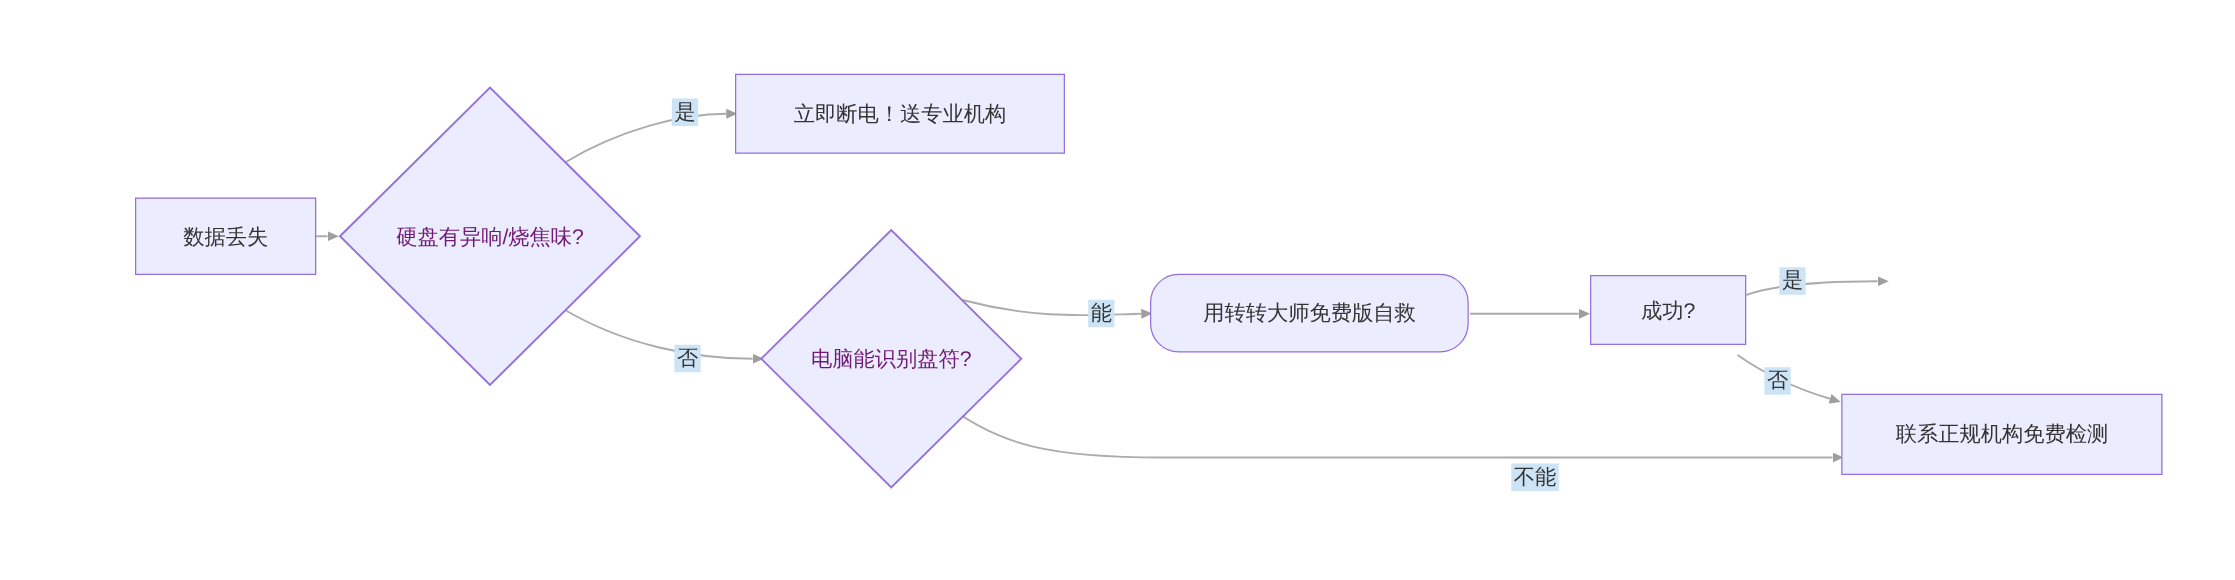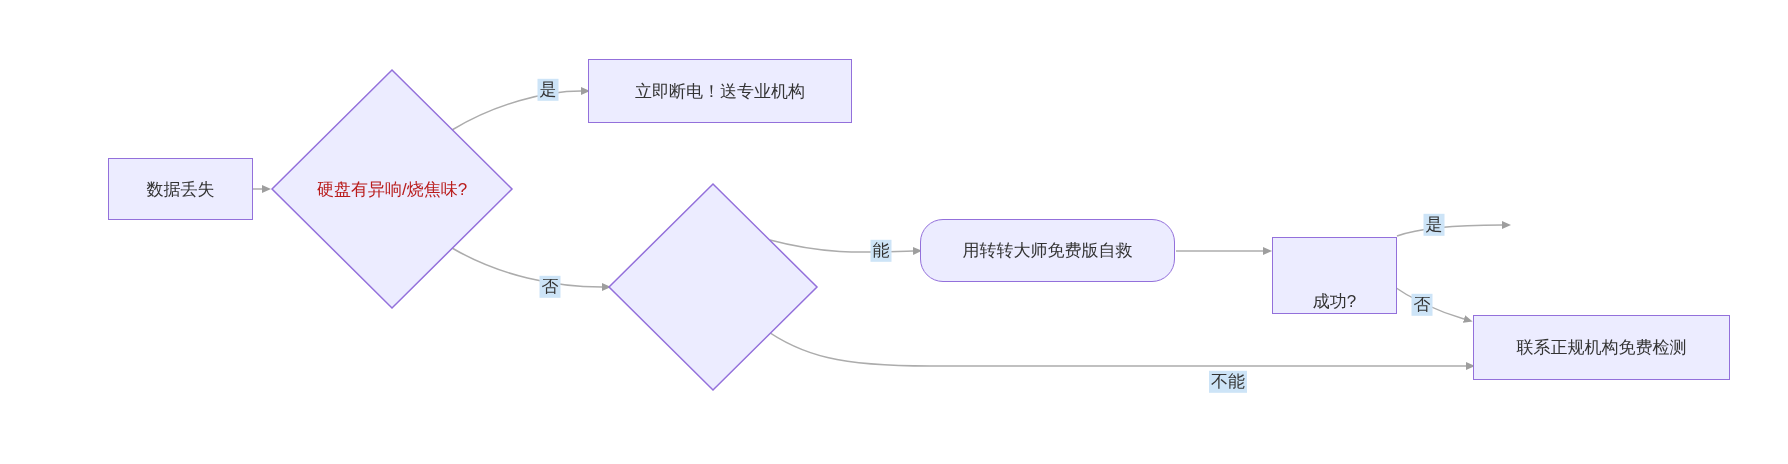--- a/index.html
+++ b/index.html
@@ -18,21 +18,21 @@
     background:#ECECFF;
     border:1.5px solid #9370DB;
     display:flex;align-items:center;justify-content:center;
     font-size:17px;color:#333333;
     text-align:center;
     gap:9px;
   }
   .diamond-label{
     position:absolute;
     display:flex;align-items:center;justify-content:center;
-    font-size:17px;color:#b91c1c;text-align:center;
+    font-size:17px;color:#701a75;text-align:center;
     pointer-events:none;
   }
   .edge-label{
     position:absolute;
     transform:translate(-50%,-50%);
     background:#CDE4F7;
     color:#333333;
     font-size:17px;
     line-height:1.2;
     padding:1px 2px;
@@ -86,31 +86,32 @@
   </div>
 
   <div class="node" style="left:588px;top:59px;width:264px;height:64px;">
     <span>立即断电！送专业机构</span>
   </div>
 
   <div class="node" style="left:920px;top:219px;width:255px;height:63px;border-radius:23px;">
     <span>用转转大师免费版自救</span>
   </div>
 
-  <div class="node" style="left:1272px;top:237px;width:125px;height:77px;align-items:flex-end;">
+  <div class="node" style="left:1272px;top:220px;width:125px;height:56px;">
     <span>成功?</span>
   </div>
 
 
   <div class="node" style="left:1473px;top:315px;width:257px;height:65px;">
     <span>联系正规机构免费检测</span>
   </div>
 
   <div class="diamond-label" style="left:272px;top:174px;width:240px;height:30px;">硬盘有异响/烧焦味?</div>
 
+  <div class="diamond-label" style="left:609px;top:272px;width:208px;height:30px;">电脑能识别盘符?</div>
 
   <span class="edge-label" style="left:548px;top:90px;">是</span>
   <span class="edge-label" style="left:550px;top:287px;">否</span>
   <span class="edge-label" style="left:881px;top:251px;">能</span>
   <span class="edge-label" style="left:1434px;top:225px;">是</span>
   <span class="edge-label" style="left:1422px;top:305px;">否</span>
   <span class="edge-label" style="left:1228px;top:367px;margin-top:15px;">不能</span>
 
 </div>
 

